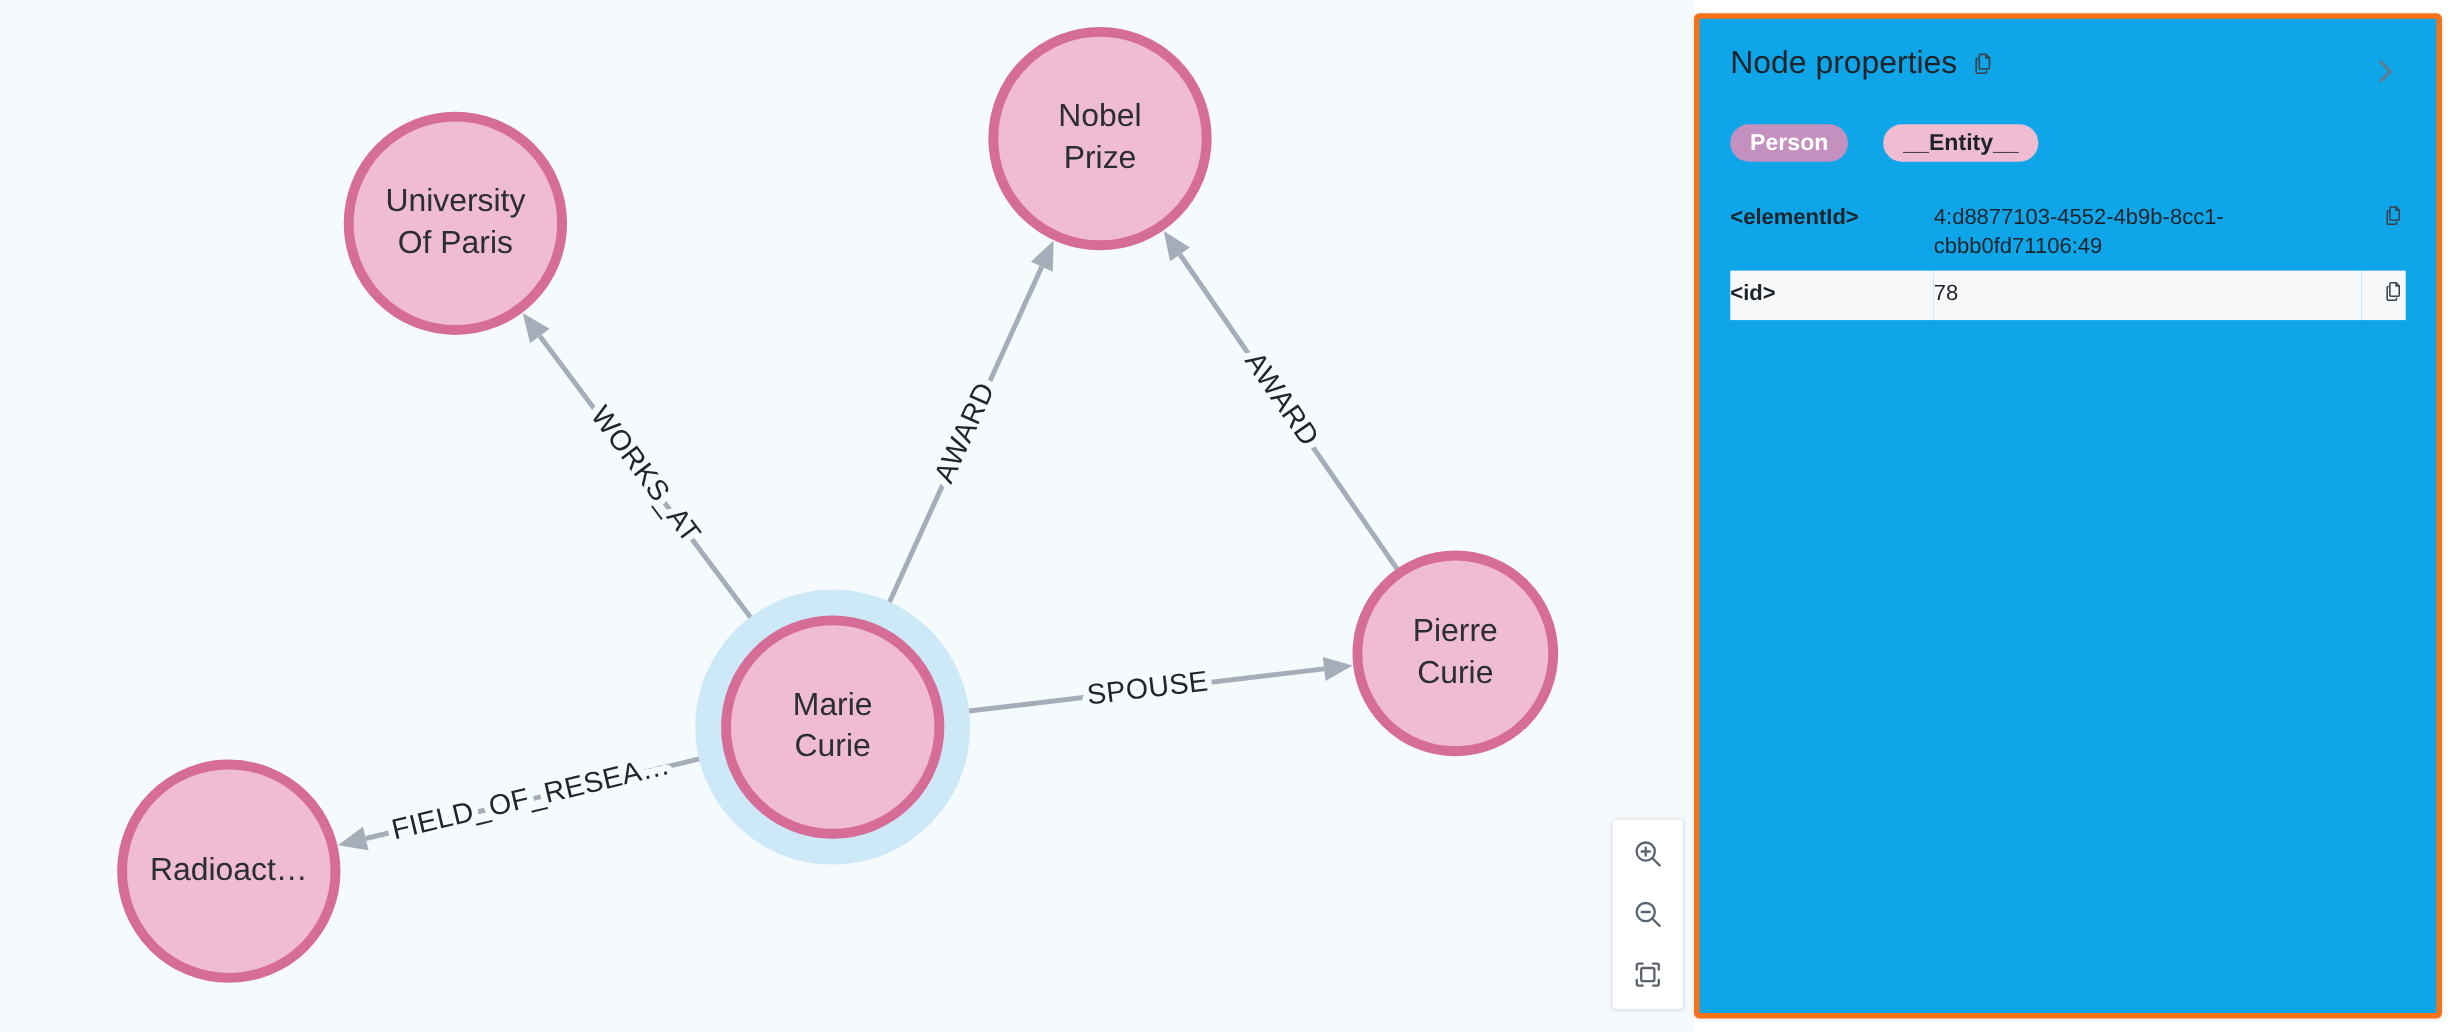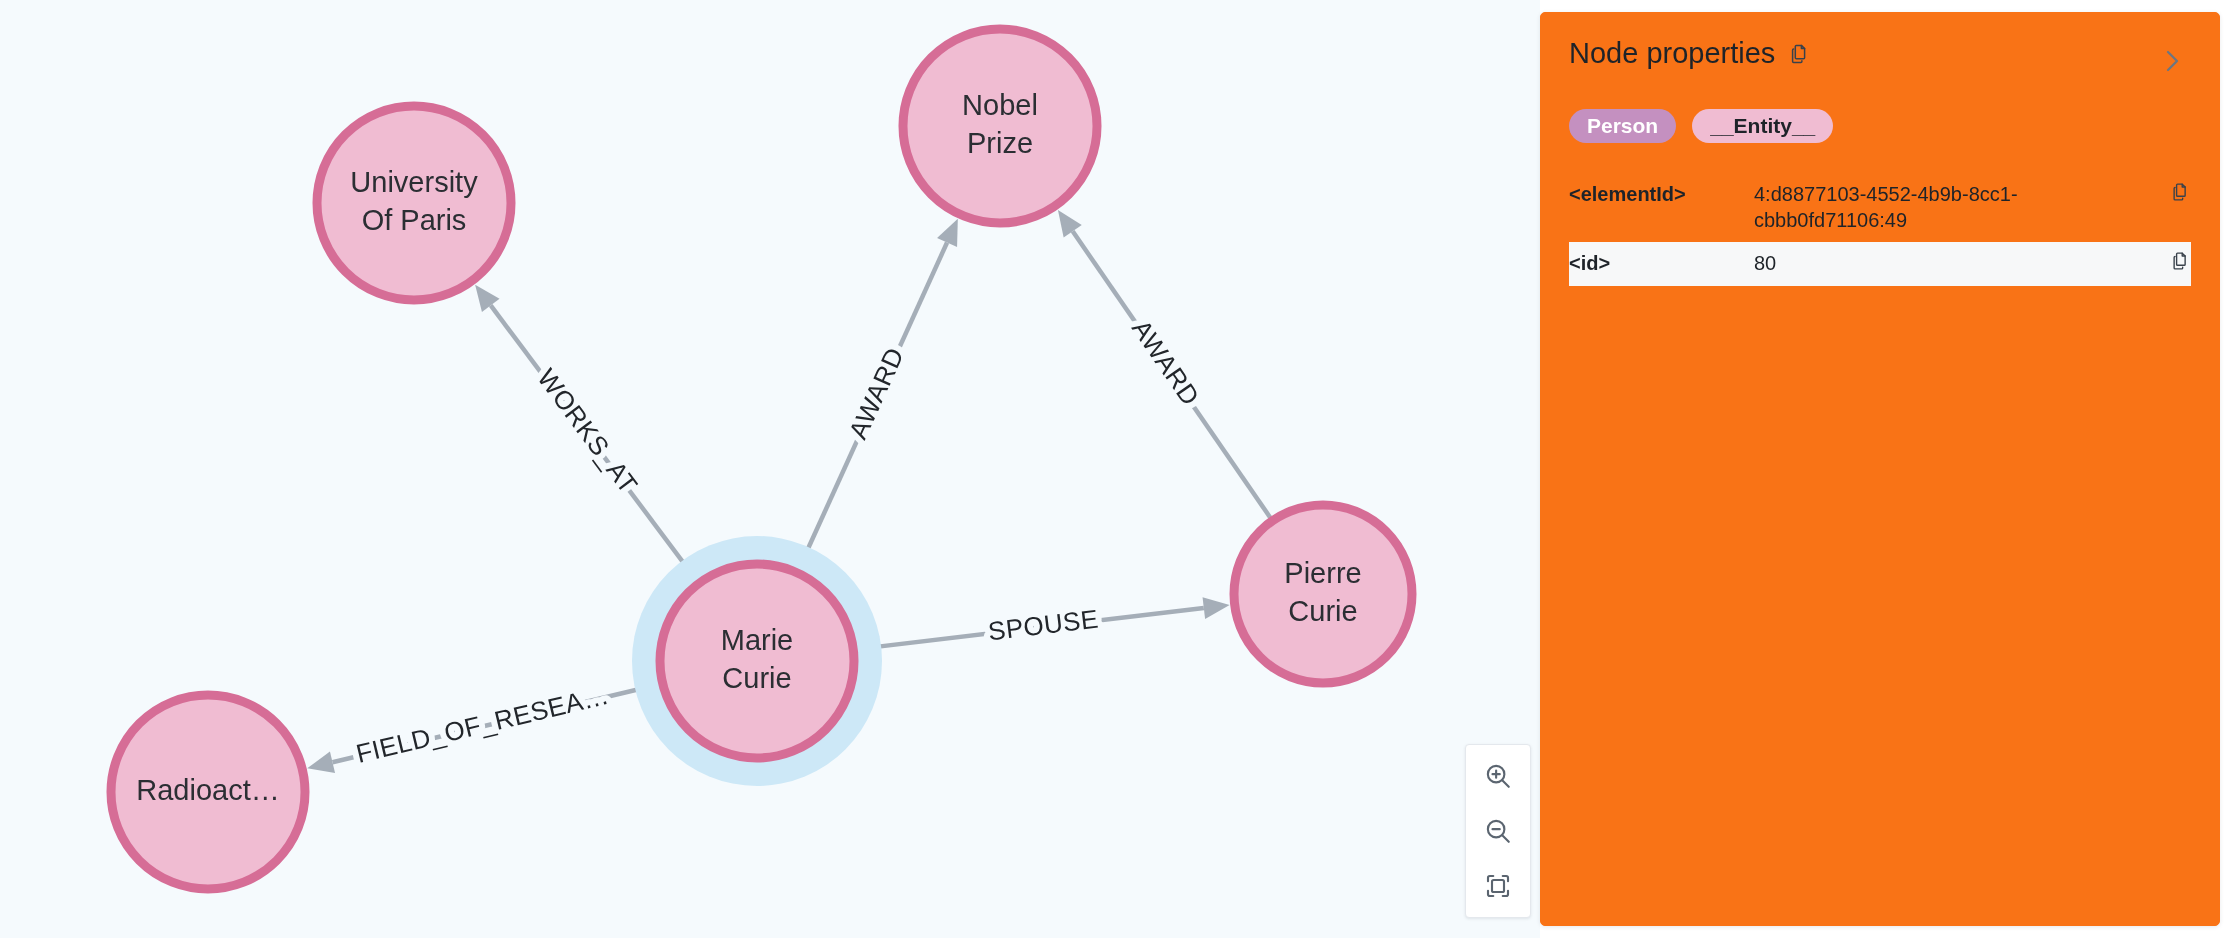--- a/index.html
+++ b/index.html
@@ -101,22 +101,22 @@
   }
   .zoom-btn svg { display: block; }
 
   
   #props-panel {
     position: absolute;
     left: 1540px;
     top: 12px;
     width: 680px;
     height: 914px;
-    background: #f97316;
-    border: 1px solid #f97316;
+    background: #0ea5e9;
+    border: 5px solid #f97316;
     border-radius: 5px;
     box-shadow: 0 1px 4px rgba(30,40,60,0.10);
     box-sizing: border-box;
     padding: 26px 28px 0 28px;
   }
 
   #panel-header {
     display: flex;
     align-items: flex-start;
     justify-content: space-between;
@@ -140,21 +140,21 @@
   }
   #panel-collapse {
     cursor: pointer;
     padding: 2px 6px 2px 10px;
     display: flex;
     align-items: center;
   }
 
   #labels-row {
     display: flex;
-    gap: 16px;
+    gap: 32px;
     margin-top: 26px;
     margin-bottom: 30px;
     flex-wrap: wrap;
   }
   .label-chip {
     display: inline-flex;
     align-items: center;
     height: 34px;
     padding: 0 18px;
     border-radius: 17px;
@@ -336,21 +336,21 @@
             <td class="prop-key">&lt;elementId&gt;</td>
             <td class="prop-val">4:d8877103-4552-4b9b-8cc1-cbbb0fd71106:49</td>
             <td class="prop-copy"><span><svg width="22" height="22" viewBox="0 0 24 24" fill="none" stroke="#39414b" stroke-width="1.5" stroke-linejoin="round" stroke-linecap="round">
                   <path d="M9.3 3.4 h5.1 l3.2 3.2 v9.1 a1 1 0 0 1 -1 1 h-7.3 a1 1 0 0 1 -1 -1 V4.4 a1 1 0 0 1 1 -1 z"></path>
                   <path d="M14.4 3.4 v3.2 h3.2"></path>
                   <path d="M6.6 7.1 a1 1 0 0 0 -1 1 v11.5 a1 1 0 0 0 1 1 h7.3 a1 1 0 0 0 1 -1 v-0.9"></path>
                 </svg></span></td>
           </tr>
           <tr class="alt">
             <td class="prop-key">&lt;id&gt;</td>
-            <td class="prop-val">80</td>
+            <td class="prop-val">78</td>
             <td class="prop-copy"><span><svg width="22" height="22" viewBox="0 0 24 24" fill="none" stroke="#39414b" stroke-width="1.5" stroke-linejoin="round" stroke-linecap="round">
                   <path d="M9.3 3.4 h5.1 l3.2 3.2 v9.1 a1 1 0 0 1 -1 1 h-7.3 a1 1 0 0 1 -1 -1 V4.4 a1 1 0 0 1 1 -1 z"></path>
                   <path d="M14.4 3.4 v3.2 h3.2"></path>
                   <path d="M6.6 7.1 a1 1 0 0 0 -1 1 v11.5 a1 1 0 0 0 1 1 h7.3 a1 1 0 0 0 1 -1 v-0.9"></path>
                 </svg></span></td>
           </tr>
         </tbody>
     </table>
 
   </div>

